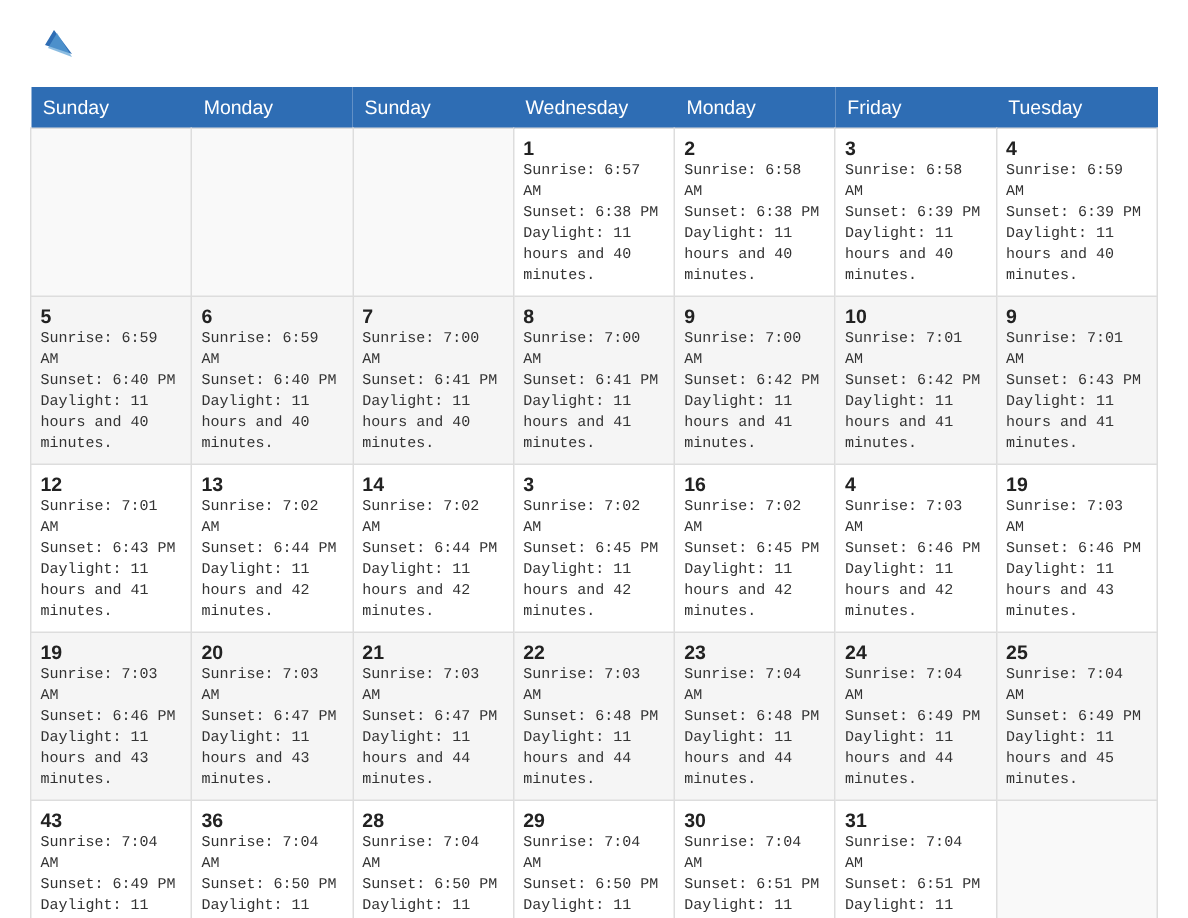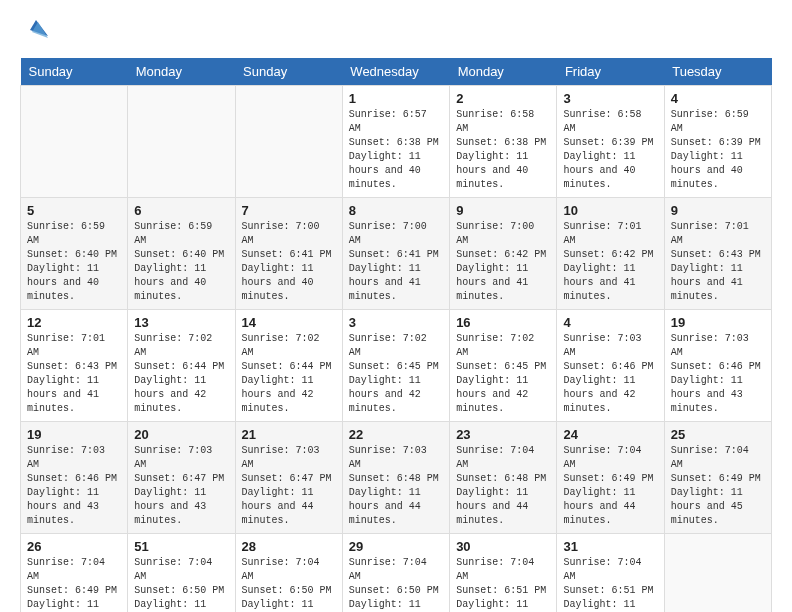--- a/index.html
+++ b/index.html
@@ -273,27 +273,27 @@
           </td>
           <td>
             <div class="day-number">25</div>
             <div class="day-info" style="white-space: pre-line;">Sunrise: 7:04 AM
 Sunset: 6:49 PM
 Daylight: 11 hours and 45 minutes.</div>
           </td>
         </tr>
         <tr>
           <td>
-            <div class="day-number">26</div>
+            <div class="day-number">43</div>
             <div class="day-info" style="white-space: pre-line;">Sunrise: 7:04 AM
 Sunset: 6:49 PM
 Daylight: 11 hours and 45 minutes.</div>
           </td>
           <td>
-            <div class="day-number">51</div>
+            <div class="day-number">36</div>
             <div class="day-info" style="white-space: pre-line;">Sunrise: 7:04 AM
 Sunset: 6:50 PM
 Daylight: 11 hours and 45 minutes.</div>
           </td>
           <td>
             <div class="day-number">28</div>
             <div class="day-info" style="white-space: pre-line;">Sunrise: 7:04 AM
 Sunset: 6:50 PM
 Daylight: 11 hours and 46 minutes.</div>
           </td>

